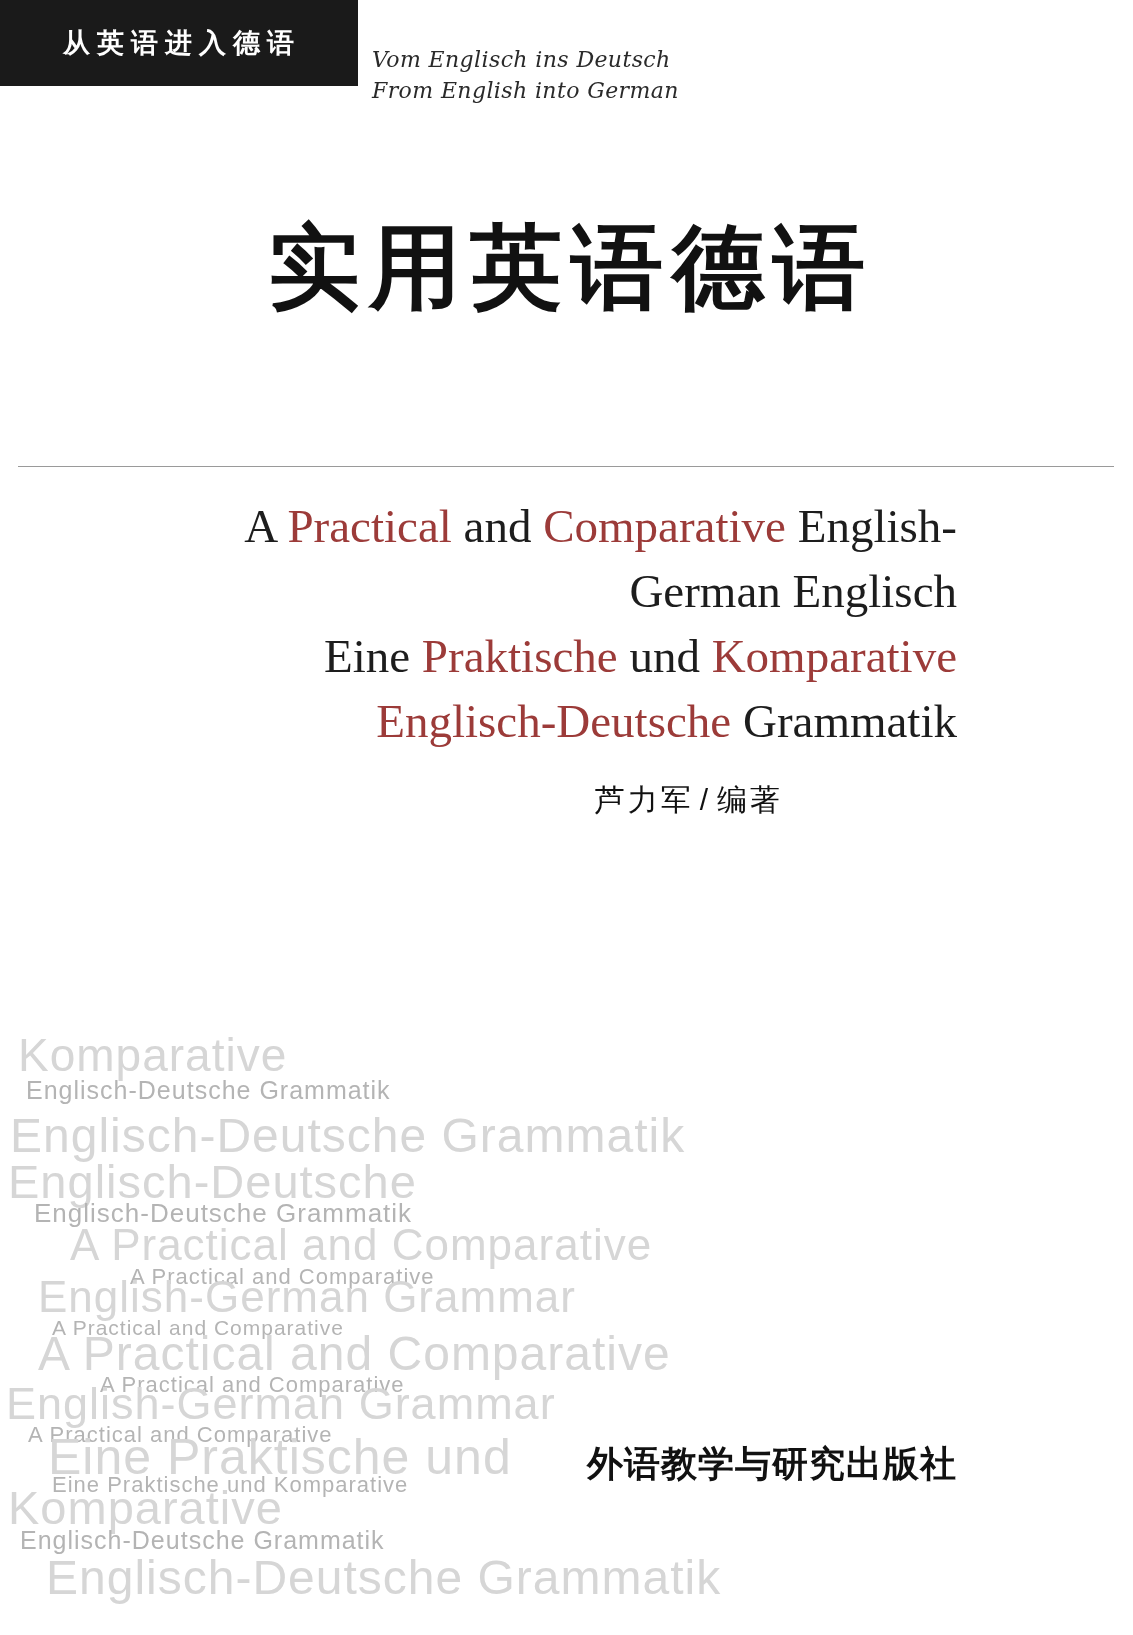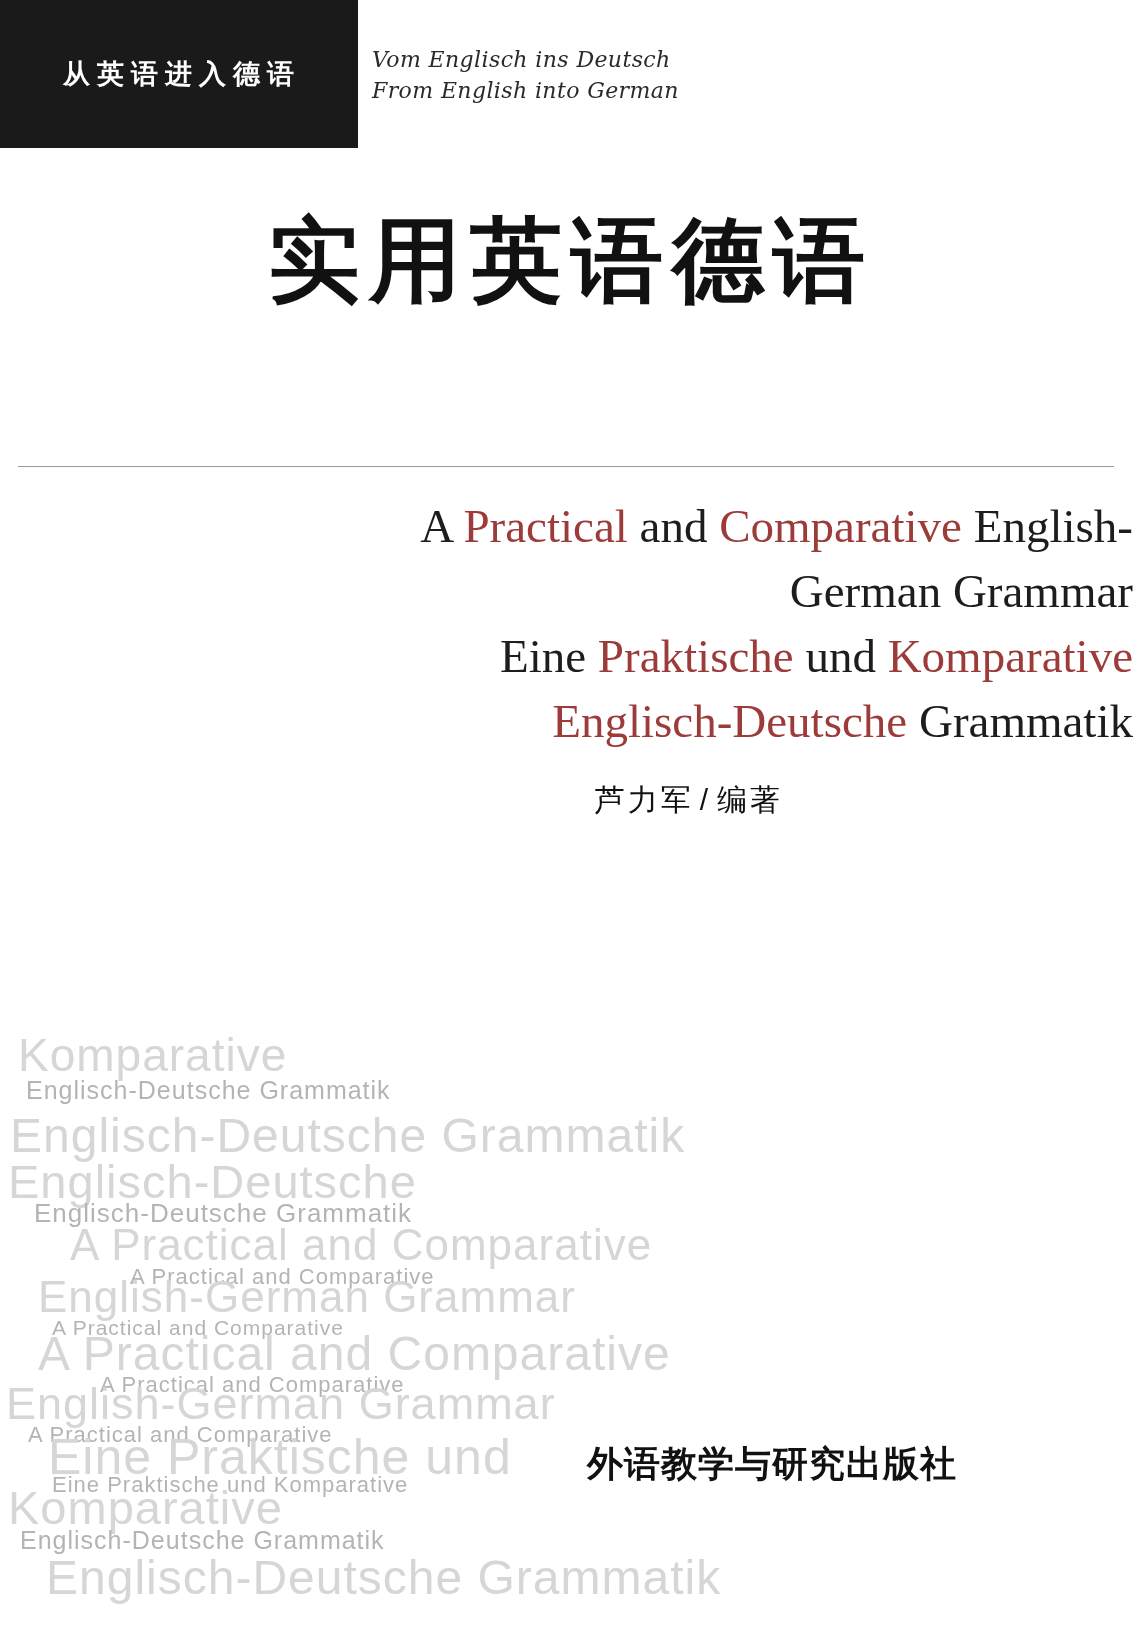--- a/index.html
+++ b/index.html
@@ -17,21 +17,21 @@
     background: #ffffff;
     overflow: hidden;
   }
 
   
   .banner {
     position: absolute;
     left: 0;
     top: 0;
     width: 358px;
-    height: 148px;
+    height: 86px;
     background: #1a1a1a;
     display: flex;
     align-items: center;
     justify-content: center;
   }
   .banner-text {
     color: #ffffff;
     font-family: "Liberation Sans", sans-serif;
     font-size: 27px;
     font-weight: 700;
@@ -55,21 +55,21 @@
 
   
   .cn-title {
     position: absolute;
     left: 0;
     top: 212px;
     width: 1133px;
     text-align: center;
   }
   .cn-title .row {
-    font-family: Liberation Mono, monospace;
+    font-family: Liberation Serif, serif;
     font-weight: 700;
     font-size: 92px;
     letter-spacing: 9px;
     color: #111111;
     line-height: 1.22;
     padding-left: 9px;
   }
 
   
   .rule {
@@ -81,20 +81,21 @@
     background: #9a9a9a;
   }
 
   
   .latin-title {
     position: absolute;
     left: 0;
     top: 494px;
     width: 1133px;
     text-align: right;
+    padding-right: 176px;
     box-sizing: border-box;
   }
   .latin-title .ln {
     font-family: "Liberation Serif", serif;
     font-size: 47px;
     color: #1d1d1d;
     line-height: 1.38;
     white-space: nowrap;
   }
   .latin-title .accent {
@@ -169,21 +170,21 @@
   </div>
 
   <div class="cn-title">
     <div class="row">实用英语德语</div>
   </div>
 
   <div class="rule"></div>
 
   <div class="latin-title">
     <div class="ln"><span>A </span><span class="accent">Practical</span><span> and </span><span class="accent">Comparative</span><span> English-</span></div>
-    <div class="ln"><span>German Grammar</span></div>
+    <div class="ln"><span>German Englisch</span></div>
     <div class="ln"><span>Eine </span><span class="accent">Praktische</span><span> und </span><span class="accent">Komparative</span></div>
     <div class="ln"><span class="accent">Englisch-Deutsche</span><span> Grammatik</span></div>
   </div>
 
   <div class="author">
     <span>芦力军</span><span class="sep">/</span><span>编著</span>
   </div>
 
   <div class="cloud">
       <div class="w light" style="left: 18px; top: 8px; font-size: 46px;">Komparative</div>

